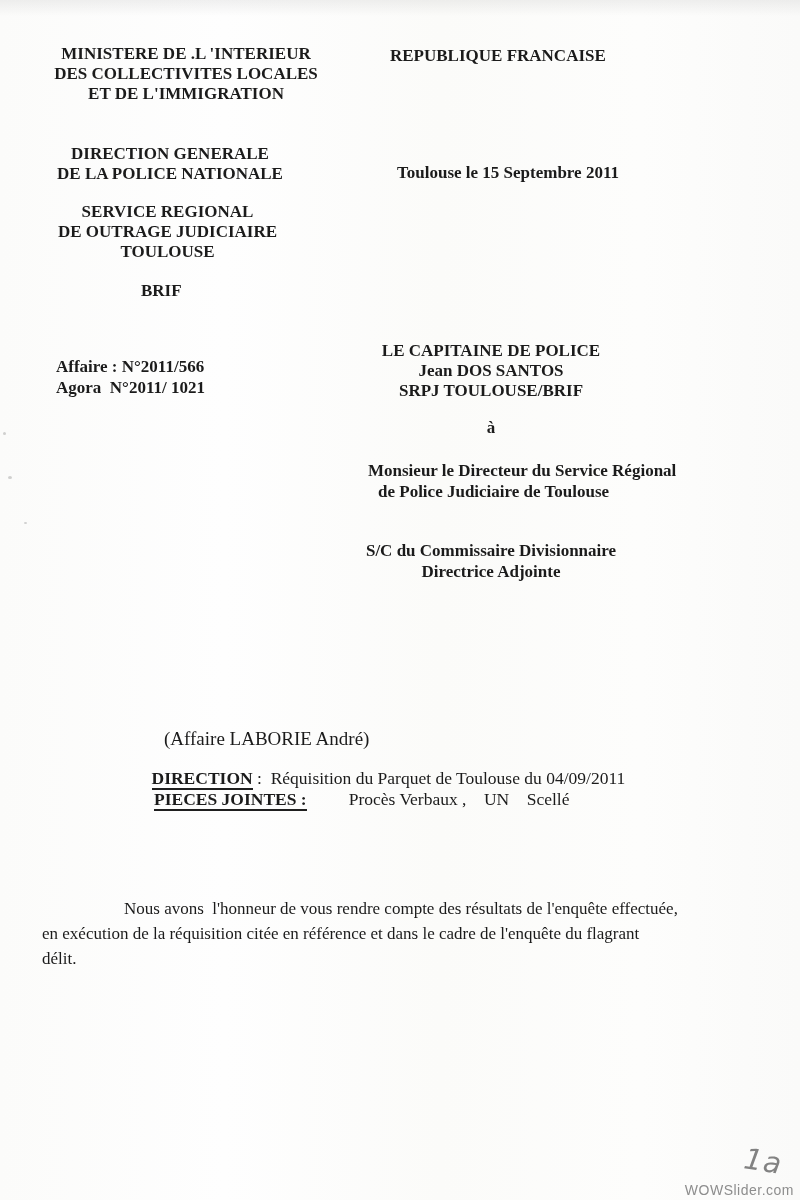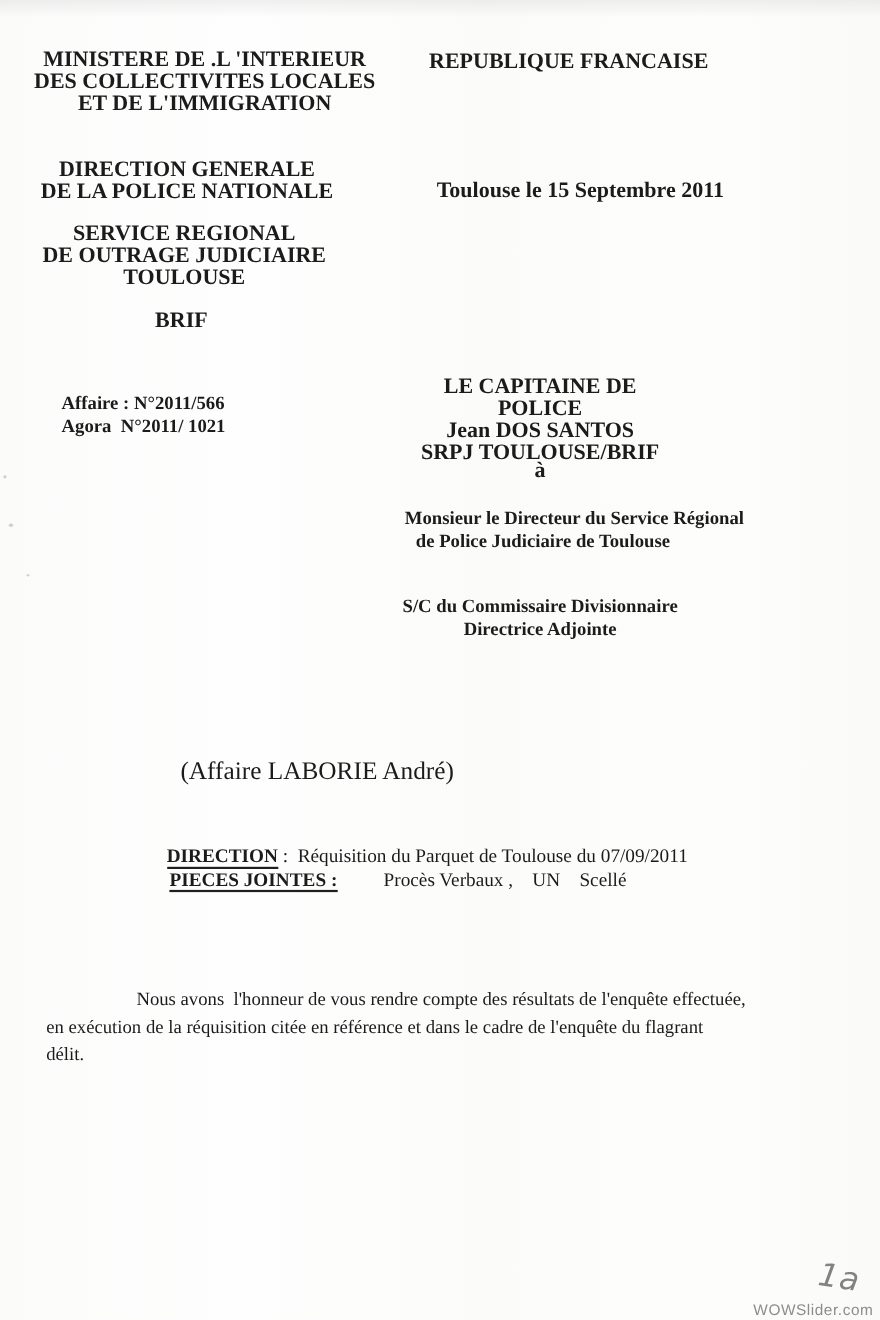--- a/index.html
+++ b/index.html
@@ -9,38 +9,38 @@
     font-family:"Liberation Serif","DejaVu Serif",serif;
     color:#1b1b1b; overflow:hidden;
   }
   .scan-top { position:absolute; top:0; left:0; right:0; height:16px;
     background:linear-gradient(180deg, rgba(150,150,150,0.14), rgba(255,255,255,0)); }
   .blk { position:absolute; }
   .b { font-weight:bold; }
   .c { text-align:center; }
   .pre { white-space:pre; }
   .u { border-bottom:2px solid #1f1f1f; }
-  .hdr { font-size:20px; line-height:20px; font-weight:bold; }
+  .hdr { font-size:17px; line-height:20px; font-weight:bold; }
   .lh21 { line-height:21px; }
 
   .ministry   { left:30px;  top:44px;  width:312px; }
   .republic   { left:390px; top:46px; }
   .direction  { left:20px;  top:144px; width:300px; }
   .dateline   { left:397px; top:163px; }
   .service    { left:15px;  top:202px; width:305px; }
   .unit       { left:141px; top:281px; }
   .case       { left:56px;  top:356px; font-size:17px; }
   .sender     { left:380px; top:341px; width:222px; }
   .to-word    { left:380px; top:418px; width:222px; }
   .recipient  { left:368px; top:460px; font-size:17px; }
   .recipient .line2 { padding-left:10px; }
   .via        { left:362px; top:540px; width:258px; font-size:17px;text-align:center; }
 
   .objet-line  { left:134px; top:681px; font-size:17.5px; }
-  .objet-detail{ left:164px; top:688px; font-size:23px; }
+  .objet-detail{ left:164px; top:728px; font-size:19px; }
   .ref-line    { left:134px; top:747px; font-size:17.5px; }
   .pieces-line { left:134px; top:789px; font-size:17.5px;margin-left:20px; }
   .pieces-line .val { margin-left:42px; }
 
   .body-par { left:42px; top:896px; width:730px; font-size:17px; line-height:25px; }
   .body-par .indent { padding-left:82px; }
 
   .handwritten { left:744px; top:1144px; font-family:"DejaVu Sans",sans-serif;
     font-style:italic; font-size:29px; color:#6e6e6e; transform:rotate(9deg);
     letter-spacing:1px; opacity:.85; }
@@ -101,21 +101,21 @@
   </div>
 
   <div class="blk via b c lh21">
     <div>S/C du Commissaire Divisionnaire</div>
     <div>Directrice Adjointe</div>
   </div>
 
   <div class="blk objet-detail">(Affaire LABORIE André)</div>
 
   <div class="blk ref-line pre">
-    <span class="b u">DIRECTION</span><span class="pre"> :  </span><span>Réquisition du Parquet de Toulouse du 07/09/2011</span>
+    <span class="b u">DIRECTION</span><span class="pre"> :  </span><span>Réquisition du Parquet de Toulouse du 04/09/2011</span>
   </div>
 
   <div class="blk pieces-line">
     <span class="b u">PIECES JOINTES :</span><span class="val pre">Procès Verbaux ,    UN    Scellé</span>
   </div>
 
   <div class="blk body-par">
     <div class="indent pre">Nous avons  l'honneur de vous rendre compte des résultats de l'enquête effectuée,</div>
     <div class="pre">en exécution de la réquisition citée en référence et dans le cadre de l'enquête du flagrant</div>
     <div class="pre">délit.</div>

